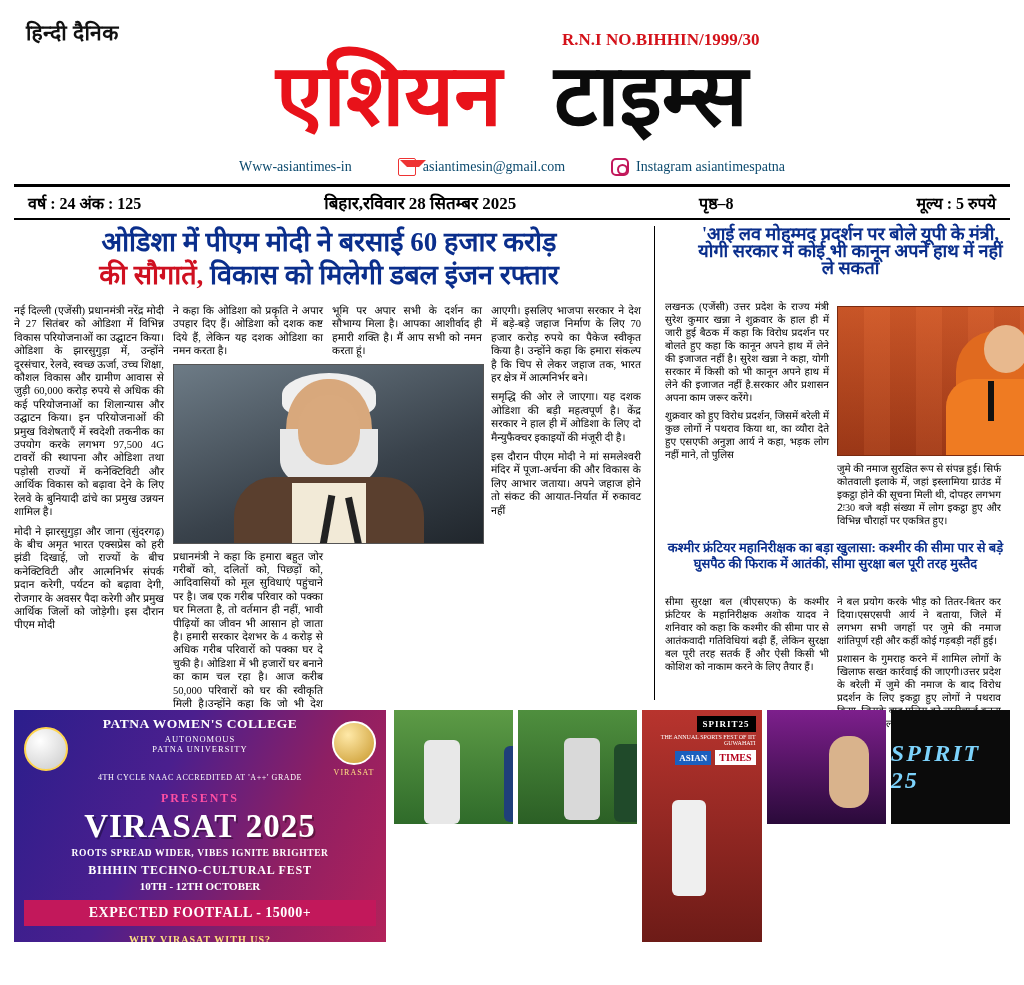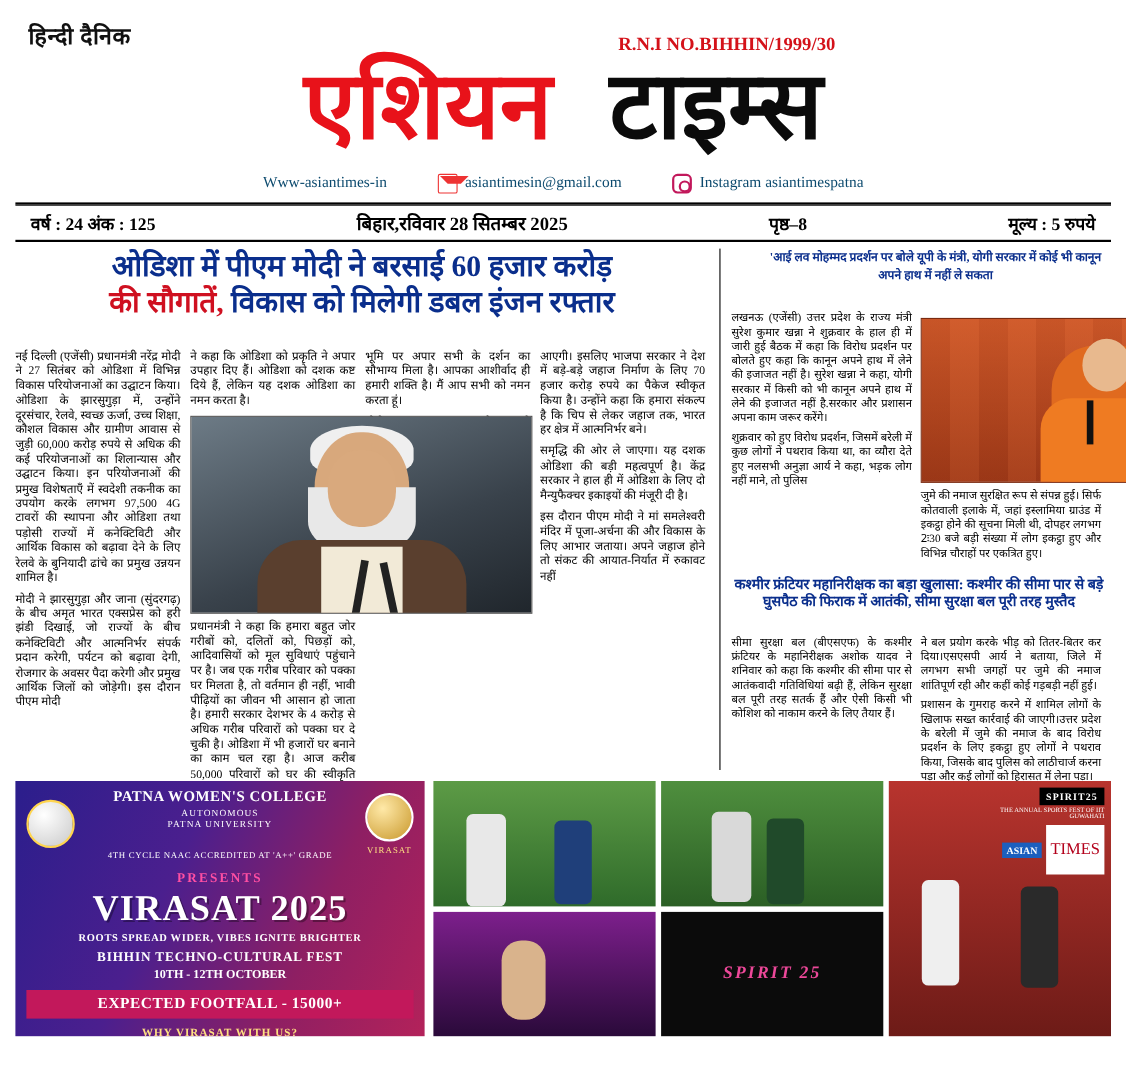--- a/index.html
+++ b/index.html
@@ -75,26 +75,26 @@
   .left-col { width:630px; position:relative; }
   .right-col { width:352px; position:relative; border-left:1.5px solid #000; padding-left:10px; }
 
   .headline-main {
     color:#0a2e8c; font-weight:bold; font-size:27px; line-height:33px;
     text-align:center; letter-spacing:0px;
   }
   .headline-main .hl-red { color:#cf1020;font-family:Liberation Serif, serif; }
 
   .hl-right {
-    color:#0a2e8c; font-weight:bold; font-size:11px; line-height:17px;
+    color:#0a2e8c; font-weight:bold; font-size:18px; line-height:17px;
     text-align:center;
     margin-left:30px;
   }
 
-  .cols4 { display:flex; gap:9px; margin-top:26px; }
+  .cols4 { display:flex; gap:9px; margin-top:12px; }
   .col { width:150px; font-size:10.6px; line-height:13.4px; text-align:justify; }
   .col p { margin:0 0 6px 0; }
 
   .photo-modi {
     width:311px; height:180px; margin:6px 0 6px 0;
     background:linear-gradient(160deg,#6d7b86,#39424b 60%,#20262c);
     position:relative; overflow:hidden; border:1px solid #555;
   }
   .modi-face{
     position:absolute; left:112px; top:14px; width:86px; height:104px;
@@ -187,38 +187,38 @@
   .ad-tag { font-size:9.5px; font-weight:bold; letter-spacing:0.6px; margin-top:3px; }
   .ad-fest { font-size:12px; font-weight:bold; letter-spacing:0.8px; margin-top:5px; }
   .ad-dates { font-size:11px; font-weight:bold; margin-top:2px; }
   .ad-foot {
     margin:8px 10px 0 10px; background:#c2185b; color:#fff; font-weight:bold;
     font-size:14px; padding:5px 0; letter-spacing:0.5px;
   }
   .ad-why { font-size:10px; font-weight:bold; letter-spacing:1px; margin-top:8px; color:#ffe082; }
   .ad-bullets { text-align:left; margin:4px 0 0 24px; font-size:11px; font-weight:bold; line-height:15px; }
 
-  .photo-grid { flex:1; display:grid; grid-template-columns:1fr 1fr 1fr; grid-template-rows:1fr 1fr; gap:5px; }
+  .photo-grid { flex:1; display:grid; grid-template-columns:1fr 1fr 1fr 1fr 1fr; grid-template-rows:1fr 1fr; gap:5px; }
   .ph { position:relative; overflow:hidden; }
   .ph-hockey1 { background:linear-gradient(180deg,#5d9b46,#2f6b2a); }
   .ph-hockey2 { background:linear-gradient(180deg,#4f8f3e,#2b5f25); }
   .ph-basket { background:linear-gradient(180deg,#b8342e,#6d1b17); grid-row:span 2; }
   .ph-singer { background:linear-gradient(180deg,#7d1f8c,#2a0a3a); }
   .ph-spirit { background:#0b0b0b; display:flex; align-items:center; justify-content:center; }
-  .spirit-text { color:#ec4899; font-weight:bold; font-size:16px; letter-spacing:2px; font-style:italic;font-family:Liberation Serif, serif; }
+  .spirit-text { color:#7dd3fc; font-weight:bold; font-size:24px; letter-spacing:2px; font-style:italic;font-family:Liberation Serif, serif; }
   .spirit-badge {
     position:absolute; right:6px; top:6px; background:#000; color:#fff;
     font-size:9px; font-weight:bold; padding:3px 6px; letter-spacing:1px;
   }
   .spirit-sub { position:absolute; right:6px; top:24px; color:#fff; font-size:6px; width:96px; text-align:right; }
   .asian-bar {
     position:absolute; right:6px; top:40px; display:flex; gap:4px; align-items:center;
   }
   .asian-bar .a1 { background:#1b5fbe; color:#fff; font-size:9px; font-weight:bold; padding:2px 4px; }
-  .asian-bar .a2 { background:#fff; color:#b3001b; font-size:15px; font-weight:normal; padding:14px 4px; }
+  .asian-bar .a2 { background:#fff; color:#b3001b; font-size:10px; font-weight:bold; padding:2px 4px; }
 
   .player { position:absolute; border-radius:6px; }
 </style>
 </head>
 <body>
 
 <div class="page">
 
   <div class="masthead">
     <div class="mh-left">हिन्दी दैनिक</div>
@@ -292,21 +292,21 @@
           <p>इस दौरान पीएम मोदी ने मां समलेश्वरी मंदिर में पूजा-अर्चना की और विकास के लिए आभार जताया। अपने जहाज होने तो संकट की आयात-निर्यात में रुकावट नहीं</p>
         </div>
       </div>
     </div>
 
     <div class="right-col">
       <div class="hl-right">'आई लव मोहम्मद प्रदर्शन पर बोले यूपी के मंत्री, योगी सरकार में कोई भी कानून अपने हाथ में नहीं ले सकता</div>
       <div class="right-cols">
         <div class="rcol">
           <p>लखनऊ (एजेंसी) उत्तर प्रदेश के राज्य मंत्री सुरेश कुमार खन्ना ने शुक्रवार के हाल ही में जारी हुई बैठक में कहा कि विरोध प्रदर्शन पर बोलते हुए कहा कि कानून अपने हाथ में लेने की इजाजत नहीं है। सुरेश खन्ना ने कहा, योगी सरकार में किसी को भी कानून अपने हाथ में लेने की इजाजत नहीं है.सरकार और प्रशासन अपना काम जरूर करेंगे।</p>
-          <p>शुक्रवार को हुए विरोध प्रदर्शन, जिसमें बरेली में कुछ लोगों ने पथराव किया था, का व्यौरा देते हुए नलसभी अनुज्ञा आर्य ने कहा, भड़क लोग नहीं माने, तो पुलिस</p>
+          <p>शुक्रवार को हुए विरोध प्रदर्शन, जिसमें बरेली में कुछ लोगों ने पथराव किया था, का व्यौरा देते हुए एसएफी अनुज्ञा आर्य ने कहा, भड़क लोग नहीं माने, तो पुलिस</p>
         </div>
         <div class="rcol">
           <div class="right-photo">
             <div class="rp-backdrop"></div>
             <div class="rp-person"></div>
             <div class="rp-robe"></div>
             <div class="rp-head"></div>
             <div class="rp-mic"></div>
 
           </div>

